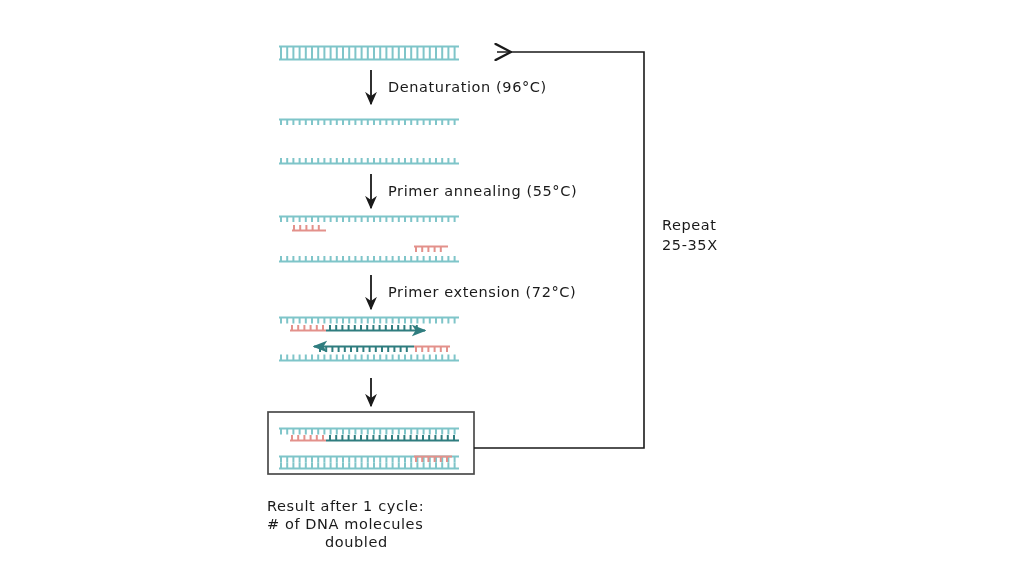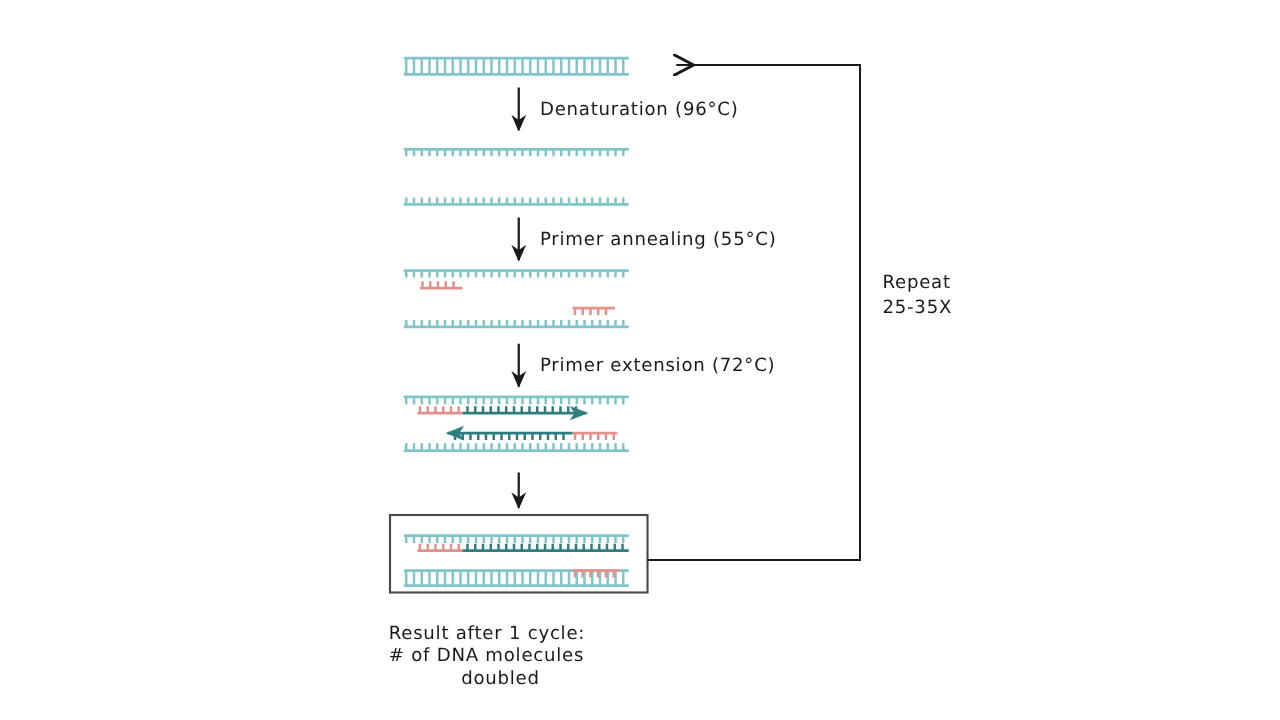--- a/index.html
+++ b/index.html
@@ -3,21 +3,21 @@
 <meta charset="utf-8">
 <style>
   html,body{margin:0;padding:0;}
   body{
     width:1024px;height:576px;
     background:#ffffff;
     font-family:"DejaVu Sans", sans-serif;
     overflow:hidden;
     position:relative;
   }
-  #stage{position:absolute;left:0;top:0;width:901px;height:576px;margin-left:44px;}
+  #stage{position:absolute;left:0;top:0;width:901px;height:576px;}
   svg#diagram{position:absolute;left:0;top:0;width:1024px;height:576px;}
 
   .handtext{
     font-family:"DejaVu Sans", sans-serif;
     font-size:14.5px;
     fill:#1a1a1a;
     letter-spacing:0.6px;
   }
   .caption{font-size:14.5px;}
 </style>

